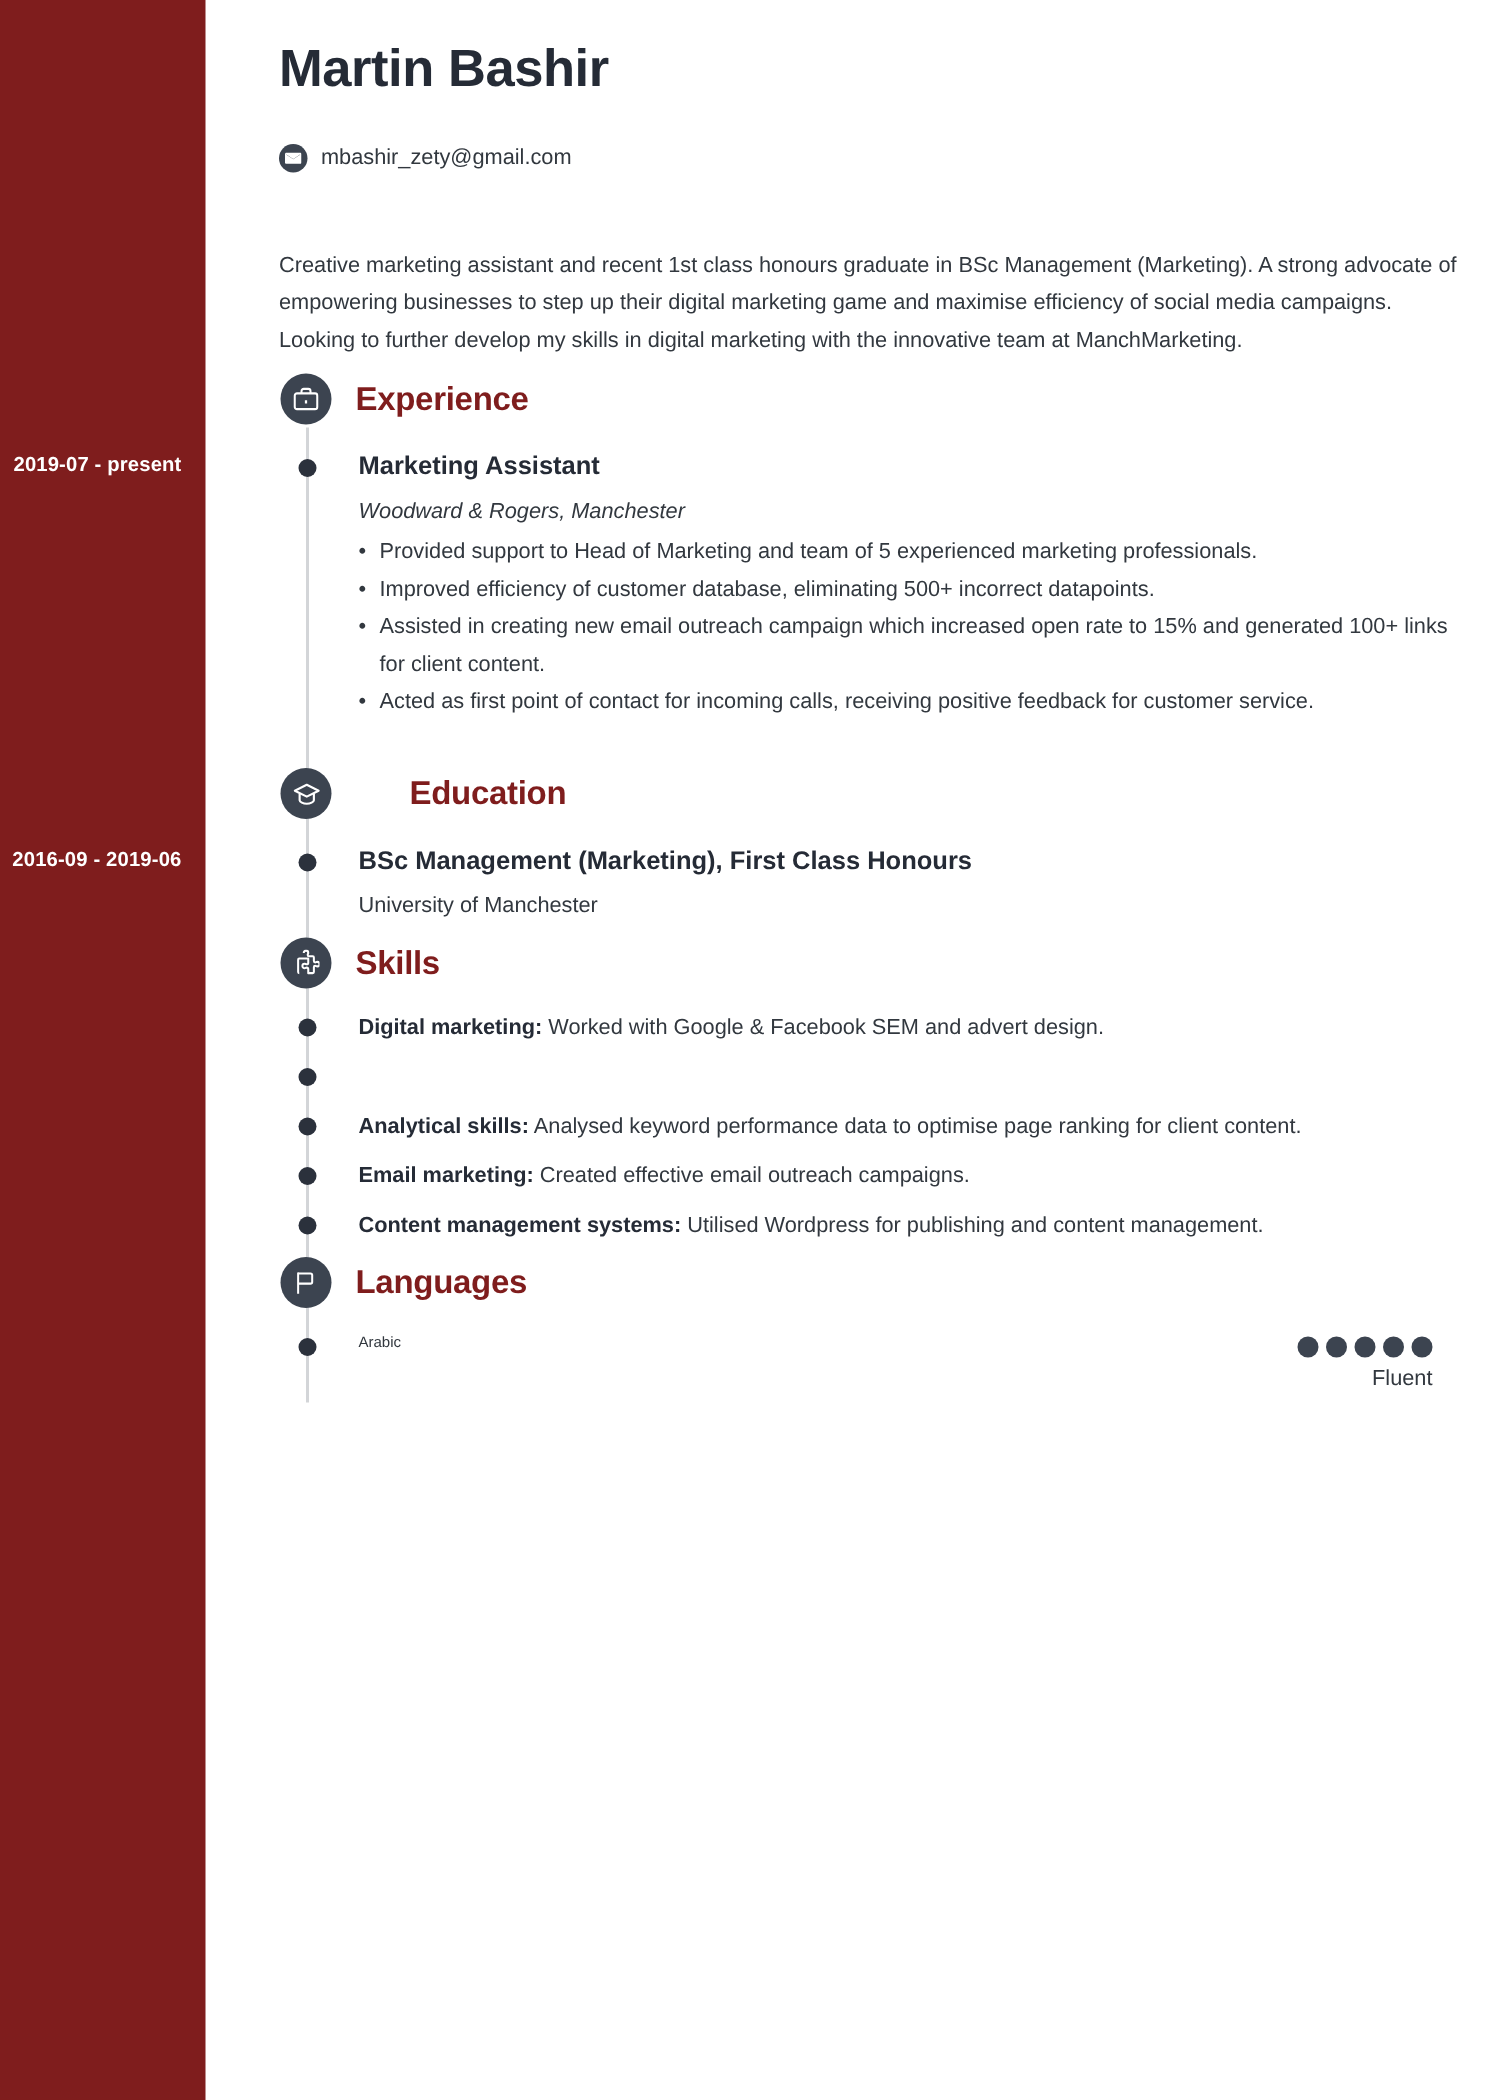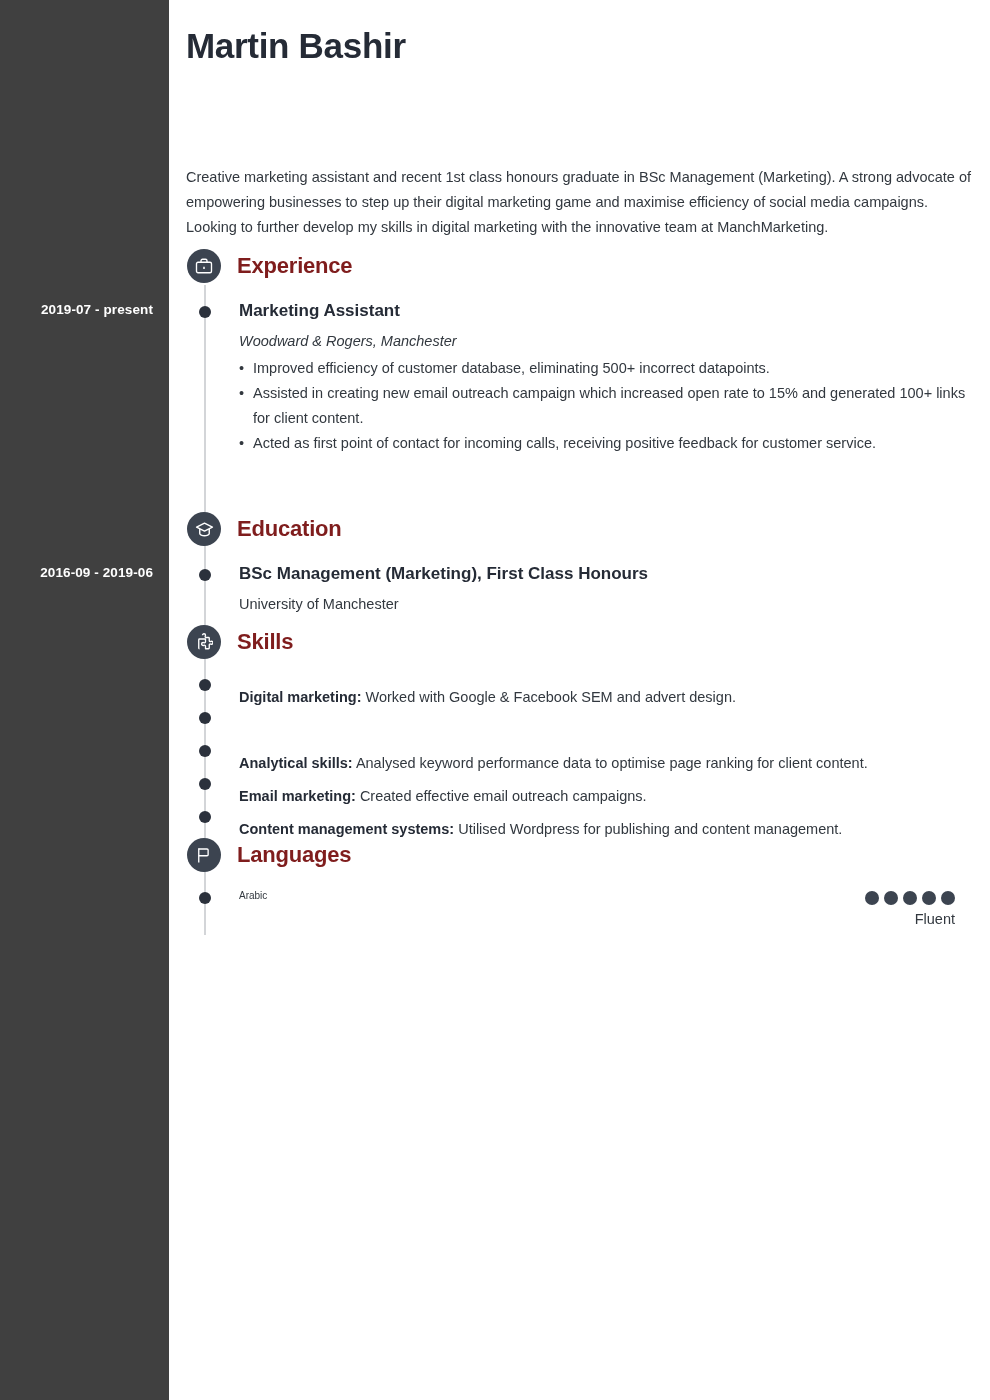--- a/index.html
+++ b/index.html
@@ -7,22 +7,22 @@
     width: 990px; height: 1400px;
     background: #ffffff;
     font-family: "Liberation Sans", sans-serif;
     -webkit-font-smoothing: antialiased;
   }
   .page { position: relative; width: 990px; height: 1400px; background:#fff; overflow:hidden; }
 
   
   .sidebar {
     position: absolute; left: 0; top: 0;
-    width: 169px; height: 1400px;
-    background: #404040;
+    width: 137px; height: 1400px;
+    background: #7f1d1d;
   }
   .date-label {
     position: absolute;
     right: 16px;
     width: 150px;
     text-align: right;
     color: #ffffff;
     font-size: 13.5px;
     font-weight: bold;
     letter-spacing: .1px;
@@ -98,21 +98,21 @@
     padding-left: 14px;
     font-size: 14.5px; line-height: 25px; color: #32383f;
     margin-bottom: 0px;
   }
   .bullets li::before {
     content: "•";
     position: absolute; left: 0; top: 0;
     color: #32383f; font-size: 14.5px;
   }
 
-  .skill-row { position:absolute; left: 239px; font-size: 14.5px; color: #32383f; margin-top: 12px; }
+  .skill-row { position:absolute; left: 239px; font-size: 14.5px; color: #32383f; }
   .skill-row b { font-weight: bold; color: #252b36; }
 
   .lang-name { position:absolute; left: 239px; font-size: 10px; color: #32383f; }
   .lang-rate { position:absolute; right: 35px; text-align:right; }
   .dots { display:flex; gap: 5px; justify-content:flex-end; }
   .dot { width: 14px; height: 14px; border-radius: 50%; background: #3c4450; }
   .lang-level { margin-top: 6px; font-size: 14.5px; color: #32383f; text-align:right; }
 </style>
 </head>
 <body>
@@ -122,20 +122,28 @@
   <div class="sidebar">
     <div class="date-label" style="top:302px;">2019-07 - present</div>
     <div class="date-label" style="top:565px;">2016-09 - 2019-06</div>
   </div>
 
   <div class="main">
 
     <div class="name">Martin Bashir</div>
 
     <div class="contacts">
+      <div class="contact-row">
+        <span class="cicon">
+          <svg width="11" height="11" viewBox="0 0 24 24" fill="#ffffff">
+            <path d="M2 4h20c1.1 0 2 .9 2 2v12c0 1.1-.9 2-2 2H2c-1.1 0-2-.9-2-2V6c0-1.1.9-2 2-2zm10 9L2.2 6.4 2 6.4V7l10 6.6L22 7v-.6l-.2 0L12 13z"></path>
+          </svg>
+        </span>
+        <span class="ctext">mbashir_zety@gmail.com</span>
+      </div>
     </div>
 
     <div class="summary">Creative marketing assistant and recent 1st class honours graduate in BSc Management (Marketing). A strong advocate of empowering businesses to step up their digital marketing game and maximise efficiency of social media campaigns. Looking to further develop my skills in digital marketing with the innovative team at ManchMarketing.</div>
   </div>
 
   <div class="timeline"></div>
 
   <div class="sec-head" style="left:187px; top:249px;">
     <span class="sec-icon">
       <svg width="18" height="18" viewBox="0 0 24 24" fill="none" stroke="#ffffff" stroke-width="1.8">
@@ -144,26 +152,27 @@
         <path d="M11 13h2v3h-2z" fill="#ffffff" stroke="none"></path>
       </svg>
     </span>
     <span class="sec-title">Experience</span>
   </div>
 
   <div class="tl-dot" style="top:306px;"></div>
   <div class="entry-title" style="top:301px;">Marketing Assistant</div>
   <div class="entry-sub" style="top:333px;">Woodward &amp; Rogers, Manchester</div>
   <ul class="bullets" style="top:356px;">
+    <li>Provided support to Head of Marketing and team of 5 experienced marketing professionals.</li>
     <li>Improved efficiency of customer database, eliminating 500+ incorrect datapoints.</li>
     <li>Assisted in creating new email outreach campaign which increased open rate to 15% and generated 100+ links for client content.</li>
     <li>Acted as first point of contact for incoming calls, receiving positive feedback for customer service.</li>
   </ul>
 
-  <div class="sec-head" style="left:187px; top:512px;">
+  <div class="sec-head" style="left:187px; top:512px;gap:36px;">
     <span class="sec-icon">
       <svg width="19" height="19" viewBox="0 0 24 24" fill="none" stroke="#ffffff" stroke-width="1.8" stroke-linejoin="round">
         <path d="M12 4 2 9l10 5 10-5-10-5z"></path>
         <path d="M6 11.5V17c0 1.5 3 3 6 3s6-1.5 6-3v-5.5"></path>
       </svg>
     </span>
     <span class="sec-title">Education</span>
   </div>
 
   <div class="tl-dot" style="top:569px;"></div>

